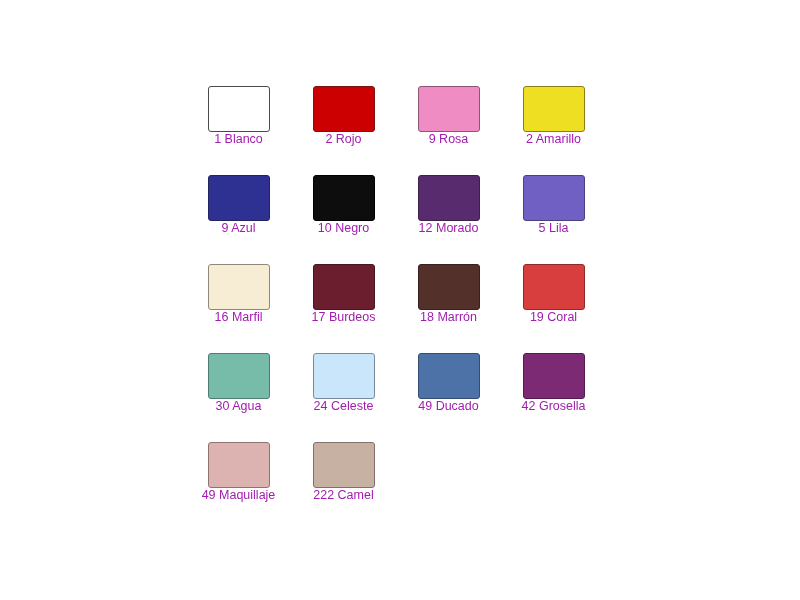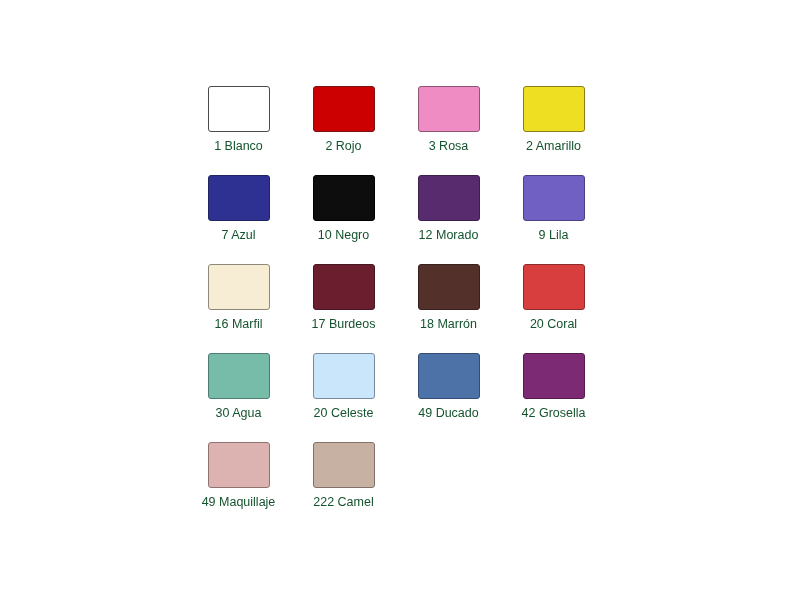--- a/index.html
+++ b/index.html
@@ -44,89 +44,88 @@
   .chip {
     width: 62px;
     height: 46px;
     border-radius: 3px;
     border-style: solid;
     border-width: 1.5px;
     box-sizing: border-box;
   }
 
   .caption {
-    margin-top: 7px;
     font-size: 12.5px;
     line-height: 15px;
-    color: #14532d;
+    color: #a21caf;
     white-space: nowrap;
     text-align: right;
     font-family: "Liberation Sans", sans-serif;
   }
 </style>
 </head>
 <body>
 
 <div id="swatch-chart">
   <div class="grid">
       <div class="cell">
         <div class="chip" style="background: rgb(255, 255, 255); border-color: rgb(74, 74, 74);"></div>
         <div class="caption">1 Blanco</div>
       </div>
       <div class="cell">
         <div class="chip" style="background: rgb(204, 0, 0); border-color: rgb(122, 20, 20);"></div>
         <div class="caption">2 Rojo</div>
       </div>
       <div class="cell">
         <div class="chip" style="background: rgb(240, 140, 196); border-color: rgb(140, 85, 116);"></div>
-        <div class="caption">3 Rosa</div>
+        <div class="caption">9 Rosa</div>
       </div>
       <div class="cell">
         <div class="chip" style="background: rgb(239, 223, 34); border-color: rgb(138, 127, 22);"></div>
         <div class="caption">2 Amarillo</div>
       </div>
       <div class="cell">
         <div class="chip" style="background: rgb(46, 49, 145); border-color: rgb(34, 36, 95);"></div>
-        <div class="caption">7 Azul</div>
+        <div class="caption">9 Azul</div>
       </div>
       <div class="cell">
         <div class="chip" style="background: rgb(13, 13, 13); border-color: rgb(0, 0, 0);"></div>
         <div class="caption">10 Negro</div>
       </div>
       <div class="cell">
         <div class="chip" style="background: rgb(88, 43, 110); border-color: rgb(61, 32, 80);"></div>
         <div class="caption">12 Morado</div>
       </div>
       <div class="cell">
         <div class="chip" style="background: rgb(112, 96, 196); border-color: rgb(75, 65, 128);"></div>
-        <div class="caption">9 Lila</div>
+        <div class="caption">5 Lila</div>
       </div>
       <div class="cell">
         <div class="chip" style="background: rgb(247, 237, 212); border-color: rgb(141, 136, 120);"></div>
         <div class="caption">16 Marfil</div>
       </div>
       <div class="cell">
         <div class="chip" style="background: rgb(107, 30, 46); border-color: rgb(71, 22, 34);"></div>
         <div class="caption">17 Burdeos</div>
       </div>
       <div class="cell">
         <div class="chip" style="background: rgb(83, 48, 42); border-color: rgb(56, 33, 29);"></div>
         <div class="caption">18 Marrón</div>
       </div>
       <div class="cell">
         <div class="chip" style="background: rgb(217, 62, 62); border-color: rgb(141, 44, 44);"></div>
-        <div class="caption">20 Coral</div>
+        <div class="caption">19 Coral</div>
       </div>
       <div class="cell">
         <div class="chip" style="background: rgb(118, 188, 168); border-color: rgb(78, 124, 111);"></div>
         <div class="caption">30 Agua</div>
       </div>
       <div class="cell">
         <div class="chip" style="background: rgb(201, 230, 250); border-color: rgb(121, 136, 154);"></div>
-        <div class="caption">20 Celeste</div>
+        <div class="caption">24 Celeste</div>
       </div>
       <div class="cell">
         <div class="chip" style="background: rgb(77, 114, 168); border-color: rgb(52, 76, 114);"></div>
         <div class="caption">49 Ducado</div>
       </div>
       <div class="cell">
         <div class="chip" style="background: rgb(124, 42, 116); border-color: rgb(84, 29, 78);"></div>
         <div class="caption">42 Grosella</div>
       </div>
       <div class="cell">

